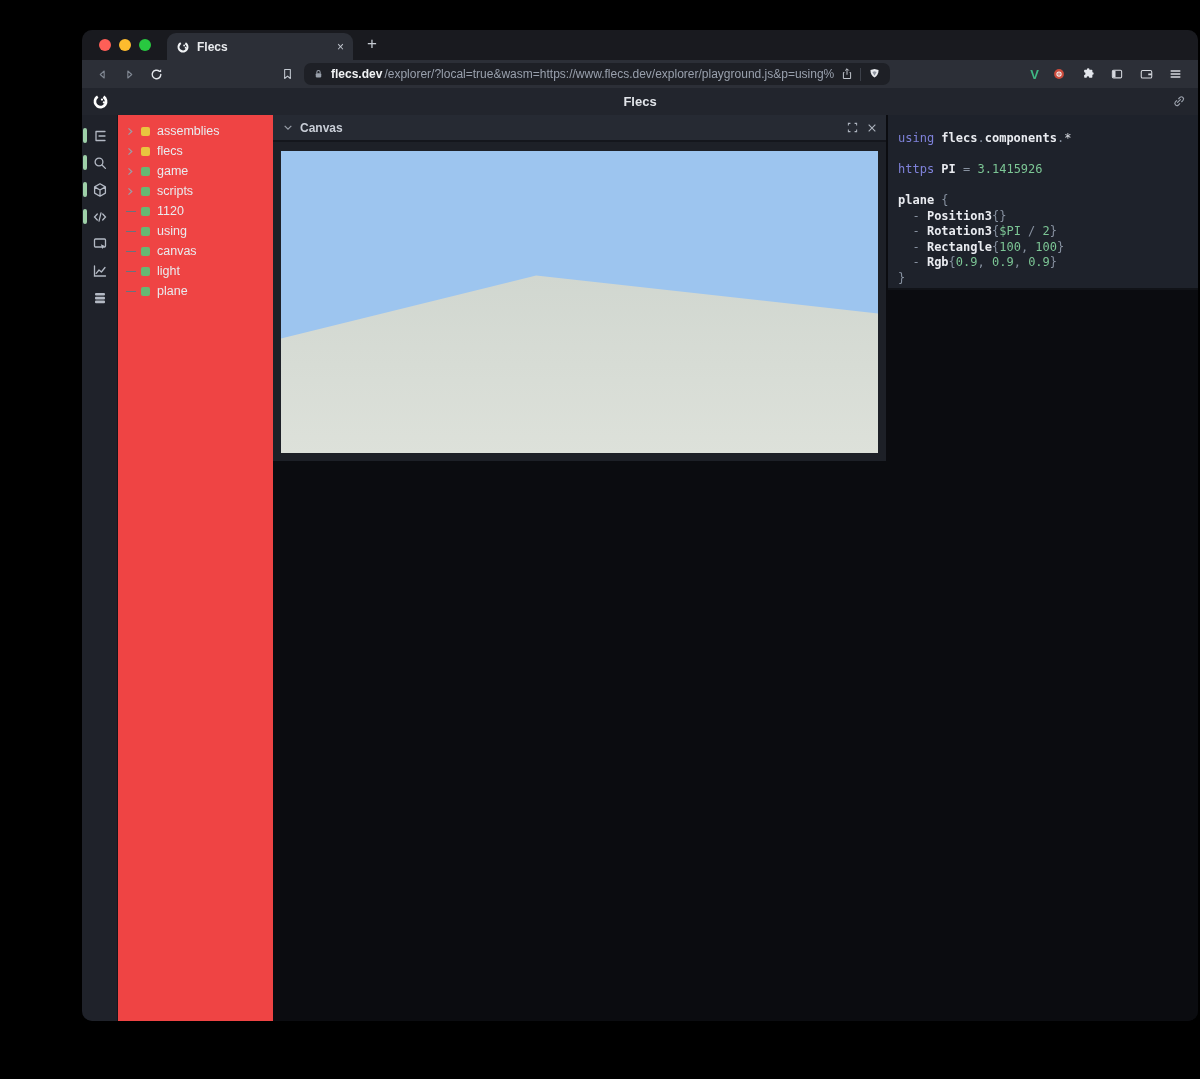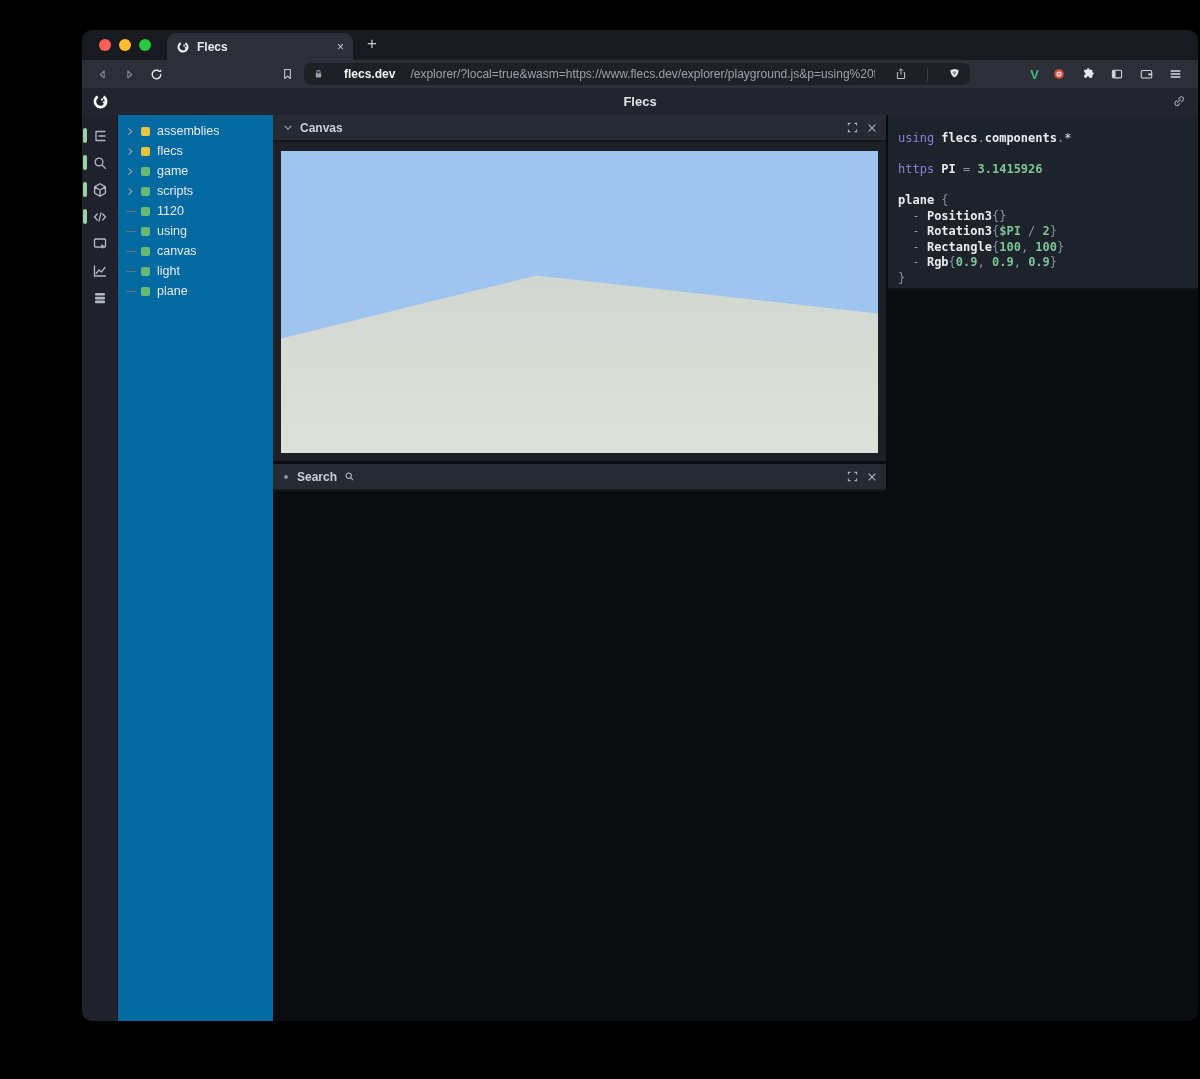--- a/index.html
+++ b/index.html
@@ -16,43 +16,43 @@
   .light { width:12px; height:12px; border-radius:50%; }
   .tab { height:27px; width:186px; background:#2c2f37; border-radius:9px 9px 0 0;
          display:flex; align-items:center; padding:0 9px; gap:7px; }
   .tab-title { font-size:12px; color:#e9ebee; font-weight:700; flex:1; }
   .tab-close { font-size:12px; color:#c2c7cf; cursor:default; }
   .newtab { font-size:17px; color:#c6cbd2; padding:0 0 3px 14px; align-self:center; }
 
   .toolbar { height:28px; background:#2c2f37; display:flex; align-items:center; flex:0 0 auto; }
   .navbtns { display:flex; align-items:center; gap:9px; padding-left:11px; width:196px; }
   .tbicon { display:inline-flex; align-items:center; justify-content:center; width:18px; height:18px; }
-  .urlbar { width:666px; height:22px; background:#1e2026; border-radius:7px;
-            display:flex; align-items:center; padding:0 9px; gap:20px;text-align:center; }
+  .urlbar { width:586px; height:22px; background:#1e2026; border-radius:7px;
+            display:flex; align-items:center; padding:0 9px; gap:7px;text-align:center; }
   .url-domain { font-size:12px; font-weight:700; color:#f1f3f5; white-space:nowrap; }
   .url-path { font-size:12px; color:#99a0ad; white-space:nowrap; overflow:hidden; flex:1; }
   .url-divider { width:1px; height:13px; background:#3c4049; }
   .right-icons { flex:1; display:flex; align-items:center; justify-content:flex-end; gap:11px; padding-right:14px; }
   .vue-v { font-size:13px; font-weight:700; color:#3fb884; }
 
   
   .app { flex:1; display:flex; flex-direction:column; min-height:0; }
   .app-header { height:27px; background:#22252d; position:relative;
                 display:flex; align-items:center; justify-content:center; flex:0 0 auto; }
   .app-title { font-size:13px; font-weight:600; color:#e2e5ea; }
   .app-logo { position:absolute; left:10px; top:5px; }
   .link-btn { position:absolute; right:12px; top:6px; }
 
   .app-body { flex:1; display:flex; min-height:0; }
   .rail { width:36px; background:#1f222a; border-right:1px solid #15171d; padding-top:7px; flex:0 0 auto; }
   .rail-item { position:relative; height:27px; display:flex; align-items:center; justify-content:center; }
   .rail-ind { position:absolute; left:1px; top:6px; width:4px; height:15px; border-radius:2px; display:none; }
   .rail-item.active .rail-ind { display:block; }
 
-  .tree { width:155px; background:#0369a1; padding-top:6px; flex:0 0 auto; }
+  .tree { width:155px; background:#ef4444; padding-top:6px; flex:0 0 auto; }
   .tree-row { height:20px; display:flex; align-items:center; padding-left:8px; gap:0; }
   .tw { width:15px; display:flex; align-items:center; justify-content:flex-start; }
   .dash { width:10px; height:1px; background:#6b717c; }
   .sq { width:9px; height:9px; border-radius:2px; margin-right:7px; flex:0 0 auto; }
   .tl { font-size:12.5px; color:#e9ebee; white-space:nowrap; }
 
   .main { flex:1; background:#0b0c10; display:flex; min-width:0; }
   .center-col { width:613px; flex:0 0 auto; display:flex; flex-direction:column; }
   .editor-col { flex:1; margin-left:2px; display:flex; flex-direction:column; }
 
@@ -67,21 +67,21 @@
   .render { width:100%; height:100%; display:block; }
   .center-gap { height:3px; background:#0b0c10; flex:0 0 auto; }
 
   .editor-body { height:175px; background:#1e222b; border-bottom:2px solid #111318;
                  padding:16px 10px 8px; font-family:"DejaVu Sans Mono", monospace;
                  font-size:12px; line-height:15.5px; flex:0 0 auto; }
   .code-line { white-space:pre; min-height:15.5px; }
   .kw   { color:var(--c-kw); }
   .id   { color:var(--c-id); font-weight:700; }
   .pun  { color:var(--c-pun); }
-  .num  { color:var(--c-num); font-weight:700; }
+  .num  { color:var(--c-num); font-weight:400; }
   .plain{ color:#dfe2e8; }
 
   svg { display:block; }
 </style>
 </head>
 <body>
 
 <div class="stage">
   <div class="window">
 
@@ -353,41 +353,20 @@
                     <stop id="gg0" offset="0" stop-color="#d1d7d0"></stop>
                     <stop id="gg1" offset="1" stop-color="#dde1da"></stop>
                   </linearGradient>
                 </defs>
                 <rect id="sky" x="0" y="0" width="100%" height="100%" fill="#9dc5ef"></rect>
                 <polygon id="ground" fill="url(#groundGrad)" points="0,187 256,124 599,162 599,301 0,301"></polygon>
               </svg>
             </div>
             <div class="center-gap"></div>
 
-            <div class="panel-header">
-              <span class="bullet"></span>
-              <span class="panel-title">Search</span>
-              <span style="margin-left:1px">
-                <svg width="11" height="11" viewBox="0 0 14 14">
-                    <circle cx="6" cy="6" r="3.4" fill="none" stroke="#aeb4bf" stroke-width="1.3"></circle>
-                    <path d="M8.6 8.6l3 3" stroke="#aeb4bf" stroke-width="1.3"></path>
-                  </svg>
-              </span>
-              <span class="ph-spacer"></span>
-              <span class="ph-btn">
-                <svg width="11" height="11" viewBox="0 0 16 16">
-                    <path d="M2 5V2h3M11 2h3v3M14 11v3h-3M5 14H2v-3" fill="none" stroke="#aeb4bf" stroke-width="1.5"></path>
-                  </svg>
-              </span>
-              <span class="ph-btn">
-                <svg width="10" height="10" viewBox="0 0 12 12">
-                    <path d="M2 2l8 8M10 2l-8 8" stroke="#aeb4bf" stroke-width="1.3"></path>
-                  </svg>
-              </span>
-            </div>
           </div>
 
           <div class="editor-col">
 
             <div class="editor-body" id="code">
                 <div class="code-line"><span class="kw">using</span><span class="pun"> </span><span class="id">flecs</span><span class="pun">.</span><span class="id">components</span><span class="pun">.</span><span class="plain">*</span></div>
                 <div class="code-line">&nbsp;</div>
                 <div class="code-line"><span class="kw">https</span><span class="pun"> </span><span class="id">PI</span><span class="pun"> </span><span class="pun">=</span><span class="pun"> </span><span class="num">3.1415926</span></div>
                 <div class="code-line">&nbsp;</div>
                 <div class="code-line"><span class="id">plane</span><span class="pun"> </span><span class="pun">{</span></div>

